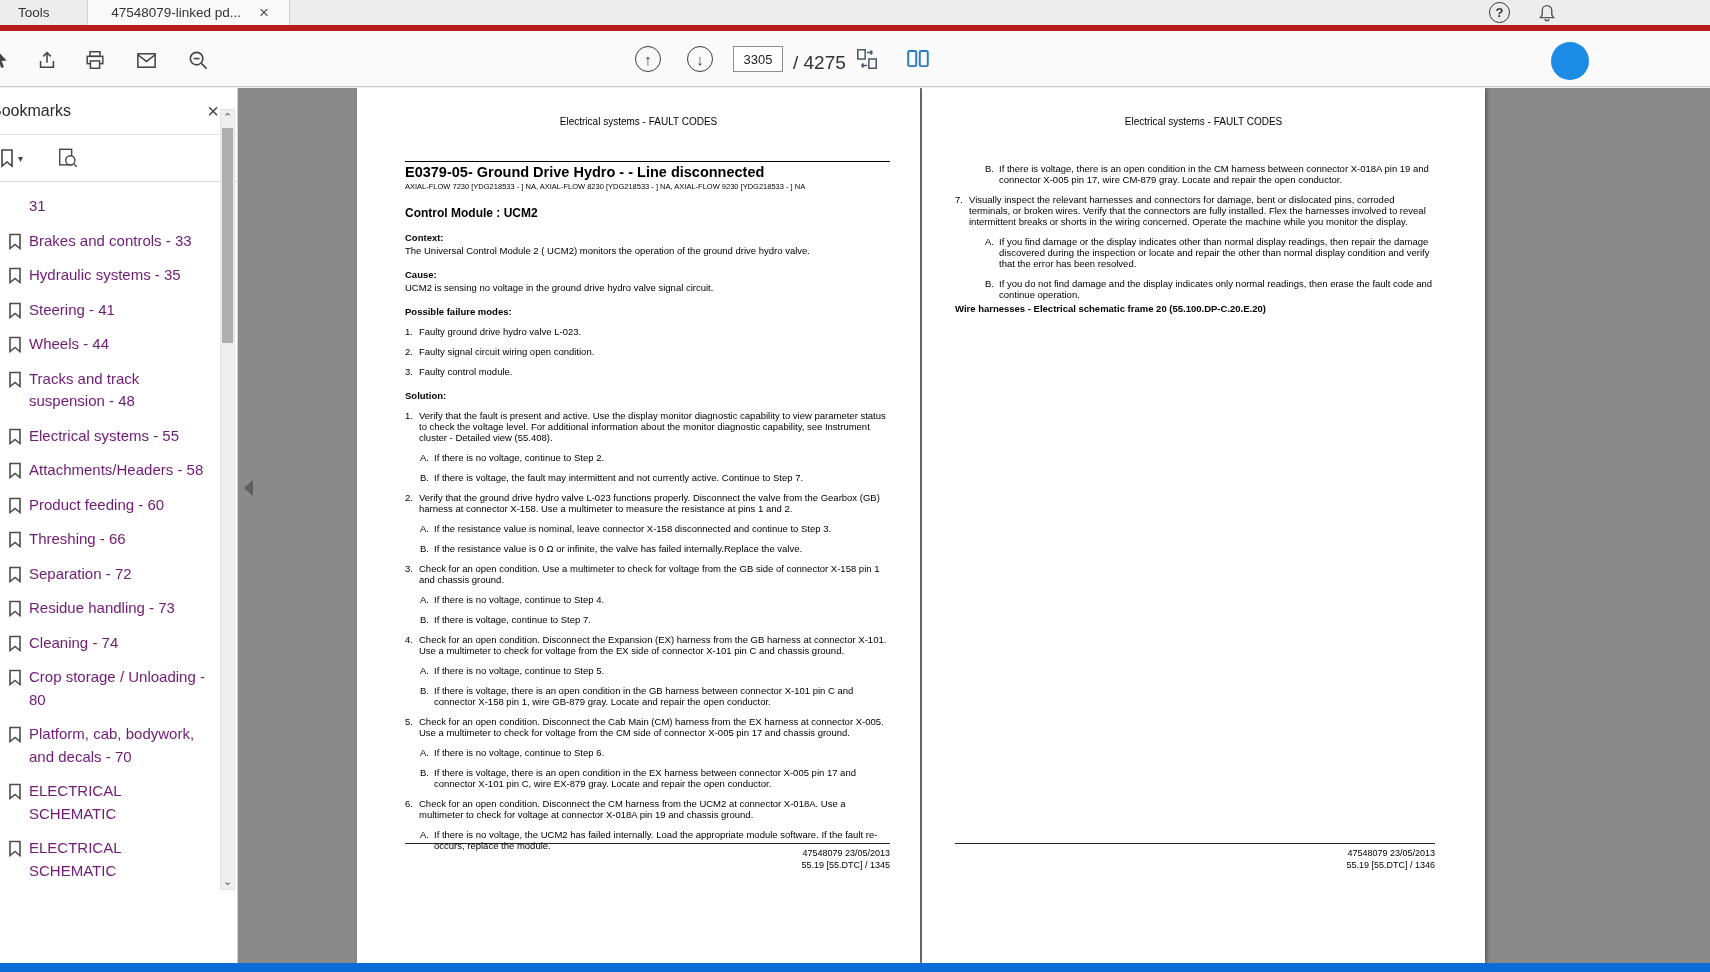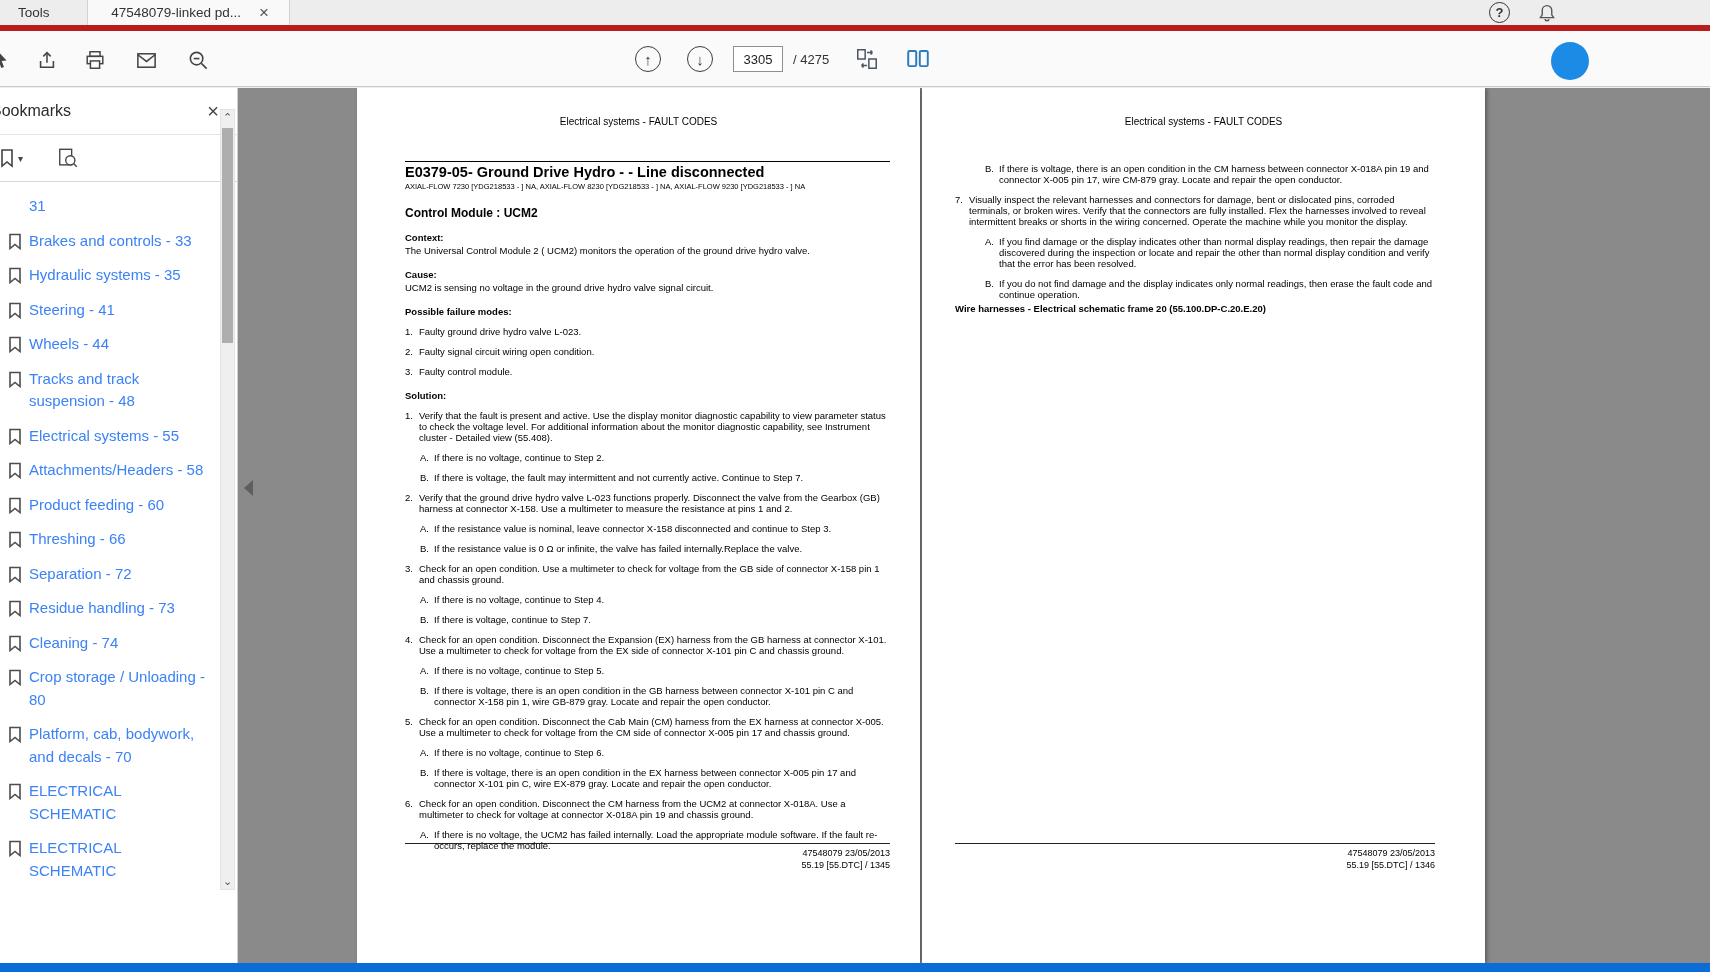--- a/index.html
+++ b/index.html
@@ -14,38 +14,38 @@
   .tab.doc{background:#f9f9f9;min-width:202px;justify-content:flex-end;gap:16px}
   .tab-close{font-size:17px;color:#555;line-height:1;padding:0 2px}
   .tabbar-right{margin-left:auto;display:flex;align-items:center;gap:26px;padding-right:152px}
   .help-circle{width:21px;height:21px;border:1.6px solid #333;border-radius:50%;display:flex;align-items:center;justify-content:center;font-size:13px;font-weight:bold;color:#333}
 
   
   .toolbar{position:absolute;top:31px;left:0;right:0;height:56px;background:#fafafa;border-bottom:1px solid #c9c9c9}
   .tbi{position:absolute;top:17px;width:24px;height:24px;display:flex;align-items:center;justify-content:center}
   .circle-btn{position:absolute;top:15px;width:26px;height:26px;border:1.5px solid #3d3d3d;border-radius:50%;display:flex;align-items:center;justify-content:center;font-size:15px;color:#3d3d3d;background:#fafafa}
   .page-input{position:absolute;left:733px;top:15px;width:50px;height:26px;border:1px solid #8f8f8f;background:#fff;text-align:center;font-size:13px;font-family:"Liberation Sans",sans-serif;color:#222}
-  .page-total{position:absolute;left:793px;top:21px;font-size:13px;color:#333}
+  .page-total{position:absolute;left:793px;top:21px;font-size:19px;color:#333}
   .fab{position:absolute;left:1551px;top:11px;width:38px;height:38px;border-radius:50%;background:#1b8be6}
 
   
   .main{position:absolute;top:88px;left:0;right:0;bottom:9px;display:flex}
   .sidebar{position:relative;width:238px;background:#fff;border-right:1px solid #cfcfcf;flex:none;overflow:hidden}
   .sb-header{height:47px;display:flex;align-items:center;justify-content:space-between;border-bottom:1px solid #e3e3e3;padding-right:18px}
   .sb-title{font-size:16px;color:#2b2b2b;margin-left:-9px;white-space:nowrap}
   .sb-close{font-size:20px;color:#444;line-height:1}
   .sb-tools{height:47px;display:flex;align-items:center;gap:22px;border-bottom:1px solid #d8d8d8;padding-left:0}
   .sb-tool{display:flex;align-items:center;margin-left:-2px}
   .sb-tool+.sb-tool{margin-left:12px}
   .caret{font-size:10px;color:#444;margin-left:2px}
   .bm-list{position:absolute;top:95px;left:0;right:17px;bottom:0;overflow:hidden;padding-top:6px}
   .bm-item{display:flex;align-items:flex-start;padding:6px 14px 6px 8px}
   .bm-icon{flex:0 0 16px;margin-top:3px}
   .bm-icon.hidden{visibility:hidden}
-  .bm-label{font-size:15px;line-height:22.5px;color:#3b82f6;margin-left:5px}
+  .bm-label{font-size:15px;line-height:22.5px;color:#701a75;margin-left:5px}
   .bm-scroll{position:absolute;top:21px;bottom:73px;right:2px;width:15px;background:#efefef;border:1px solid #e2e2e2}
   .sb-arrow{position:absolute;left:0;right:0;height:15px;display:flex;align-items:center;justify-content:center;color:#555;font-size:11px}
   .sb-arrow.up{top:0}
   .sb-arrow.down{bottom:0}
   .sb-thumb{position:absolute;left:1px;right:1px;top:18px;height:215px;background:#aeaeae}
 
   
   .docarea{position:relative;flex:1;background:#8a8a8a;overflow:hidden}
   .collapse-handle{position:absolute;left:6px;top:392px;width:0;height:0;border-top:8px solid transparent;border-bottom:8px solid transparent;border-right:9px solid #5e5e5e}
   .pages{position:absolute;top:0;bottom:0;left:119px;display:flex;gap:2px}

